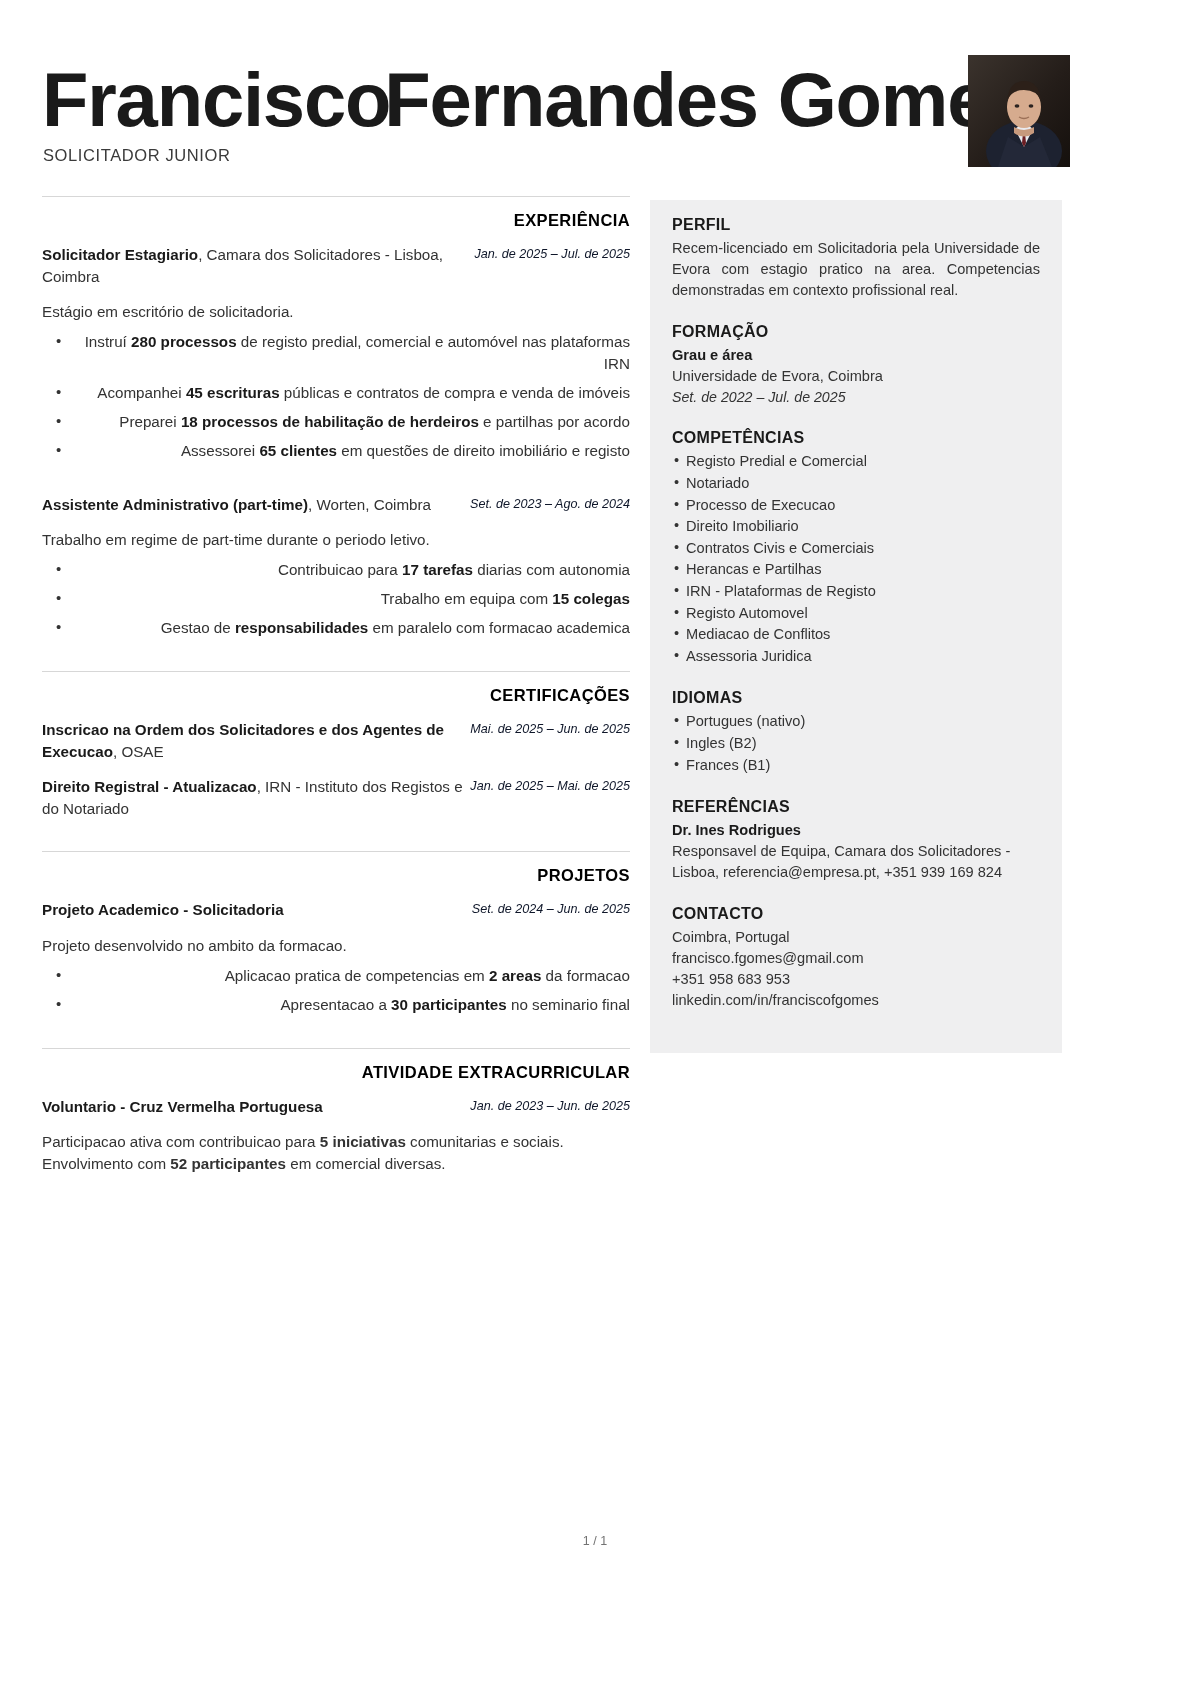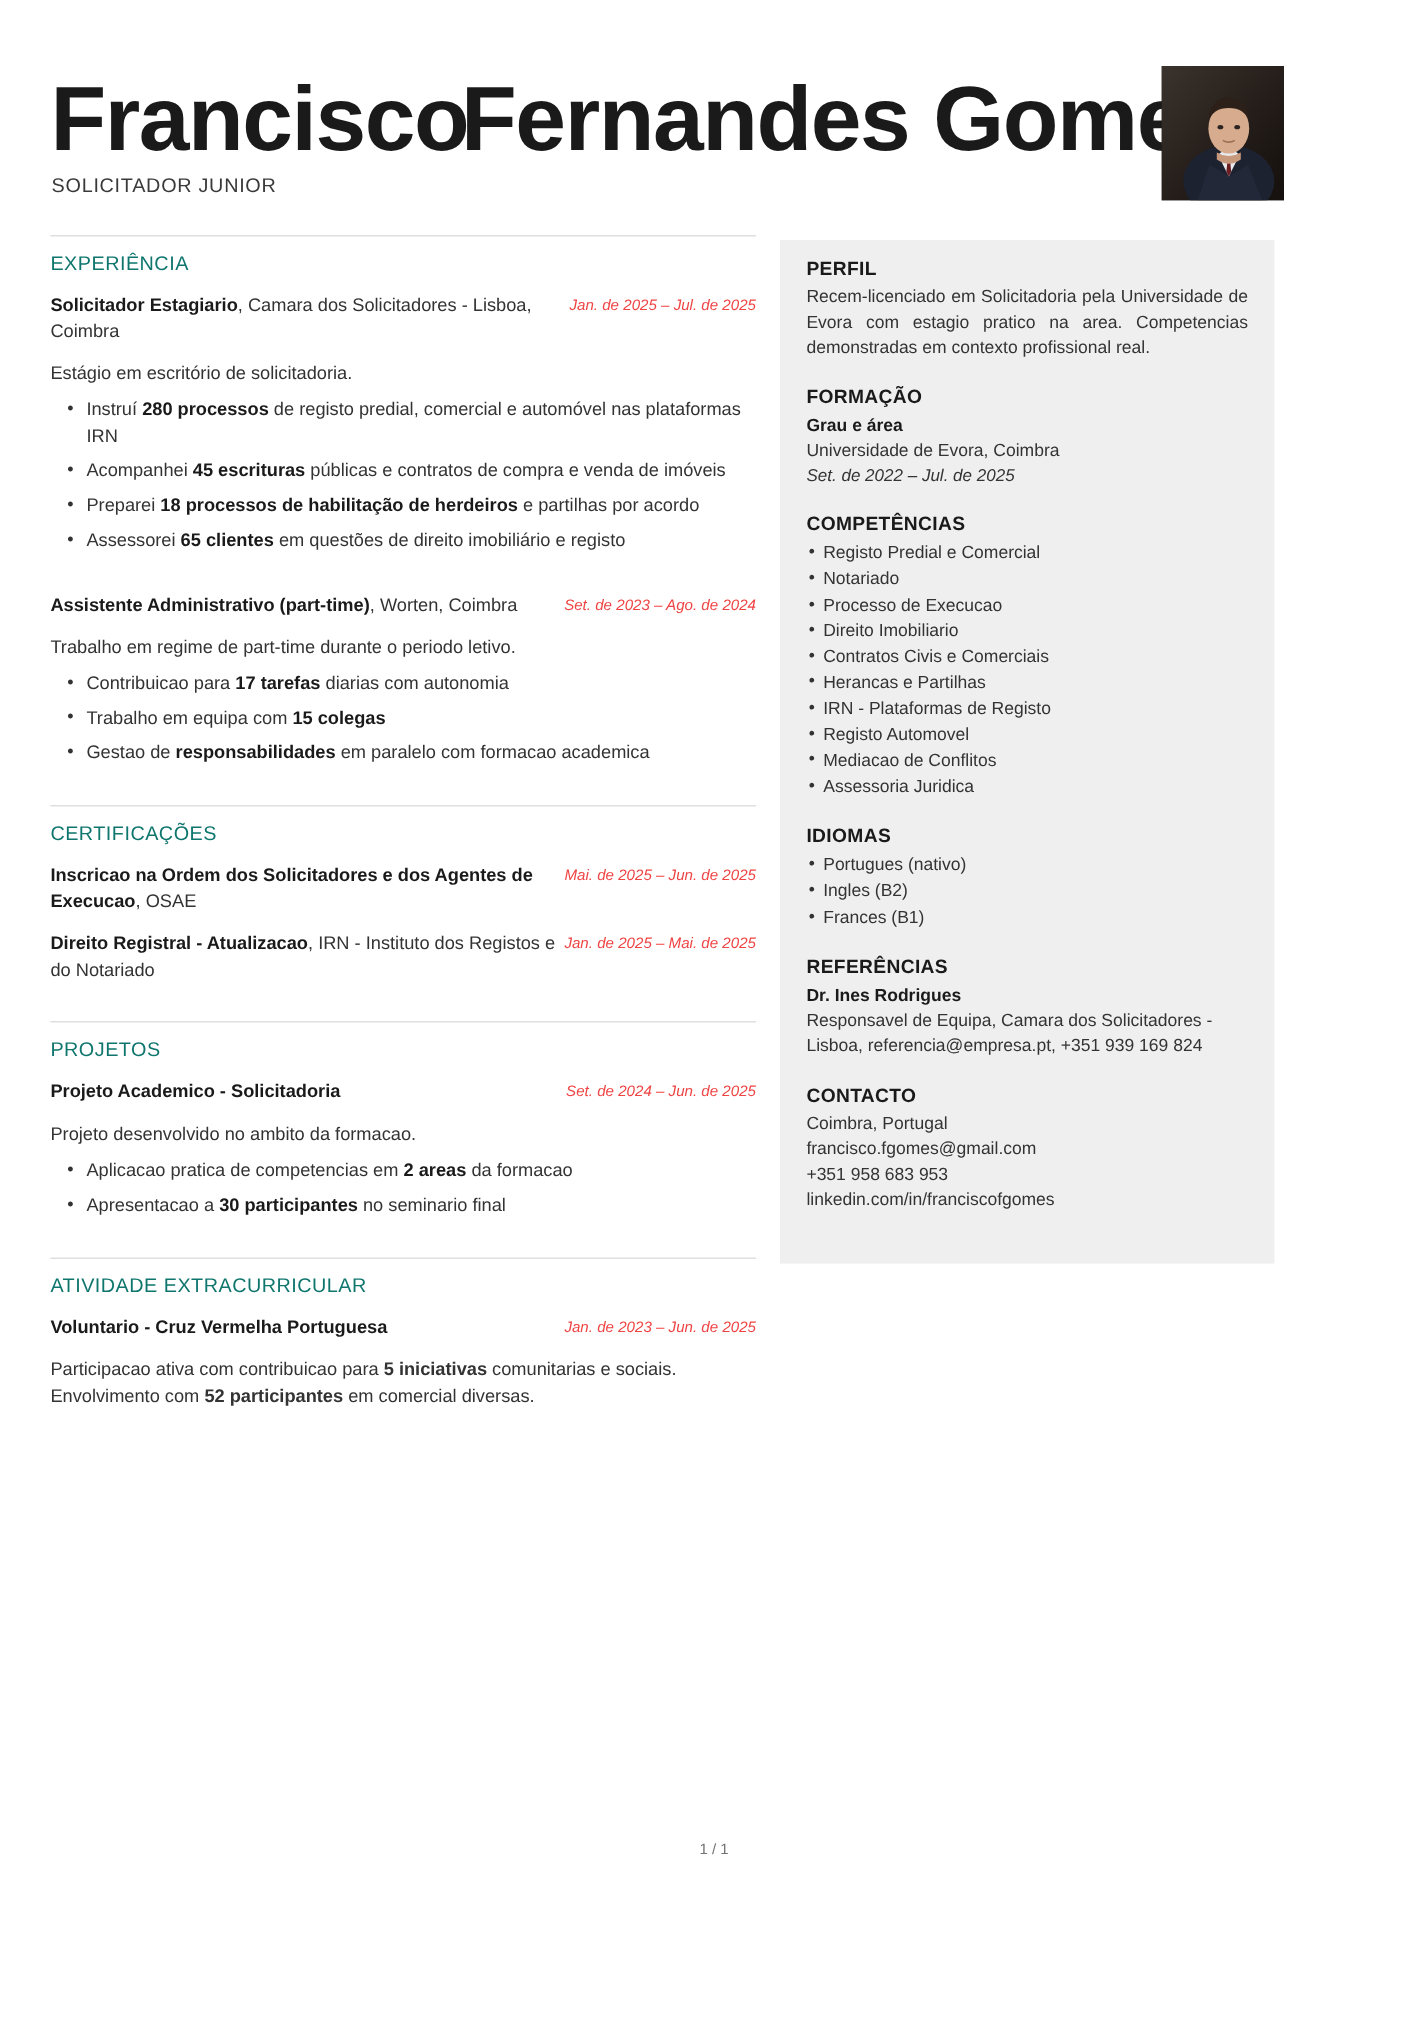--- a/index.html
+++ b/index.html
@@ -80,44 +80,45 @@
   }
 
   
   .section { margin-bottom: 4px; }
   .rule {
     border-top: 1px solid #d7d7d7;
     margin: 0 0 14px 0;
   }
   .sec-title {
     font-size: 16.5px;
-    font-weight: normal;
+    font-weight: bold;
     letter-spacing: 0.4px;
-    color: #0f766e;
+    color: #000000;
     margin: 0 0 14px 0;
+    text-align: right;
   }
   .entry { margin-bottom: 14px; }
   .entry-head {
     display: flex;
     align-items: flex-start;
     justify-content: space-between;
     gap: 0;
   }
   .entry-title {
     flex: 1 1 auto;
     font-size: 15.2px;
     line-height: 1.42;
     color: #333;
   }
   .entry-title b { font-weight: bold; color: #1a1a1a; }
   .entry-date {
     flex: 0 0 auto;
     font-size: 12.6px;
     font-style: italic;
-    color: #ef4444;
+    color: #0f172a;
     white-space: nowrap;
     padding-top: 3px;
   }
   .entry-desc {
     font-size: 15.2px;
     line-height: 1.42;
     color: #333;
     margin-top: 14px;
   }
   ul.bullets {
@@ -125,20 +126,21 @@
     padding: 0 0 0 30px;
     list-style: none;
   }
   ul.bullets li {
     position: relative;
     font-size: 15.2px;
     line-height: 1.45;
     color: #333;
     margin-bottom: 7px;
     padding-left: 0px;
+    text-align: right;
   }
   ul.bullets li:before {
     content: "\2022";
     position: absolute;
     left: -16px;
     top: -1px;
     font-size: 15px;
     color: #333;
   }
   ul.bullets li b { font-weight: bold; color: #1a1a1a; }

